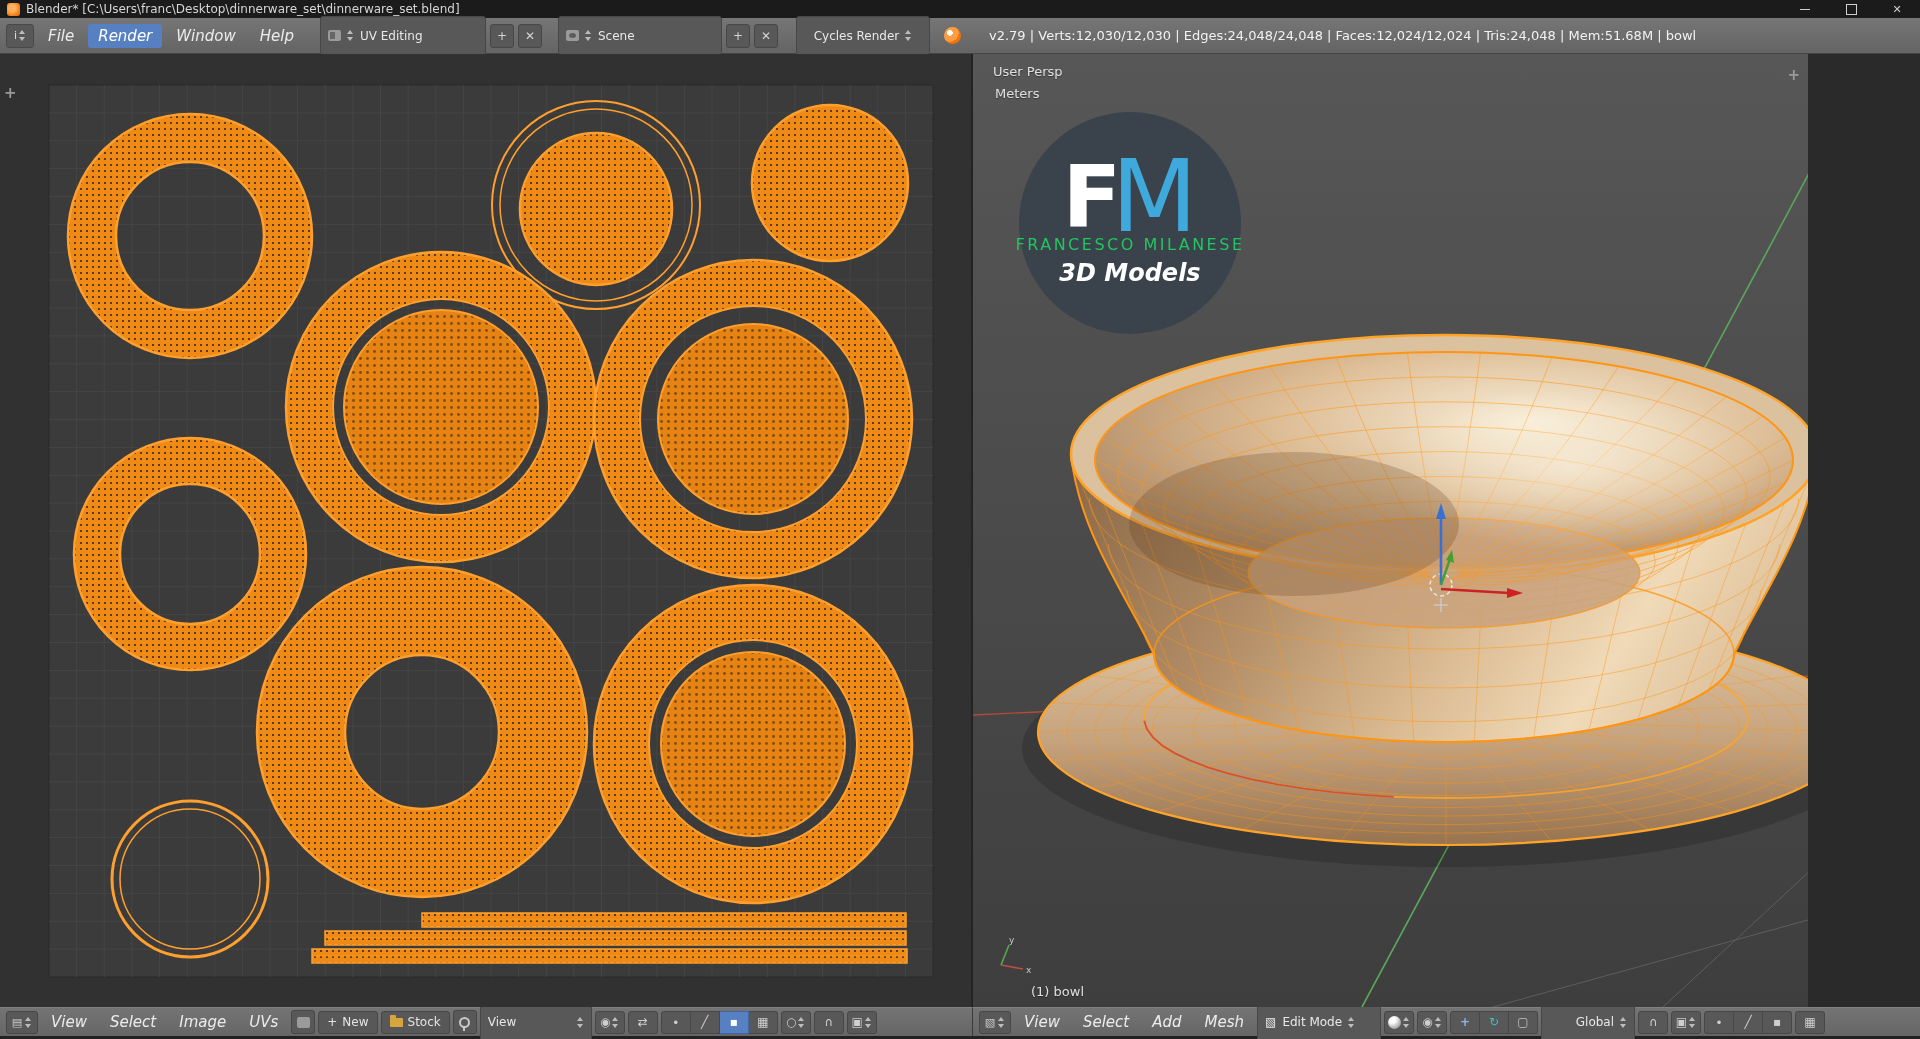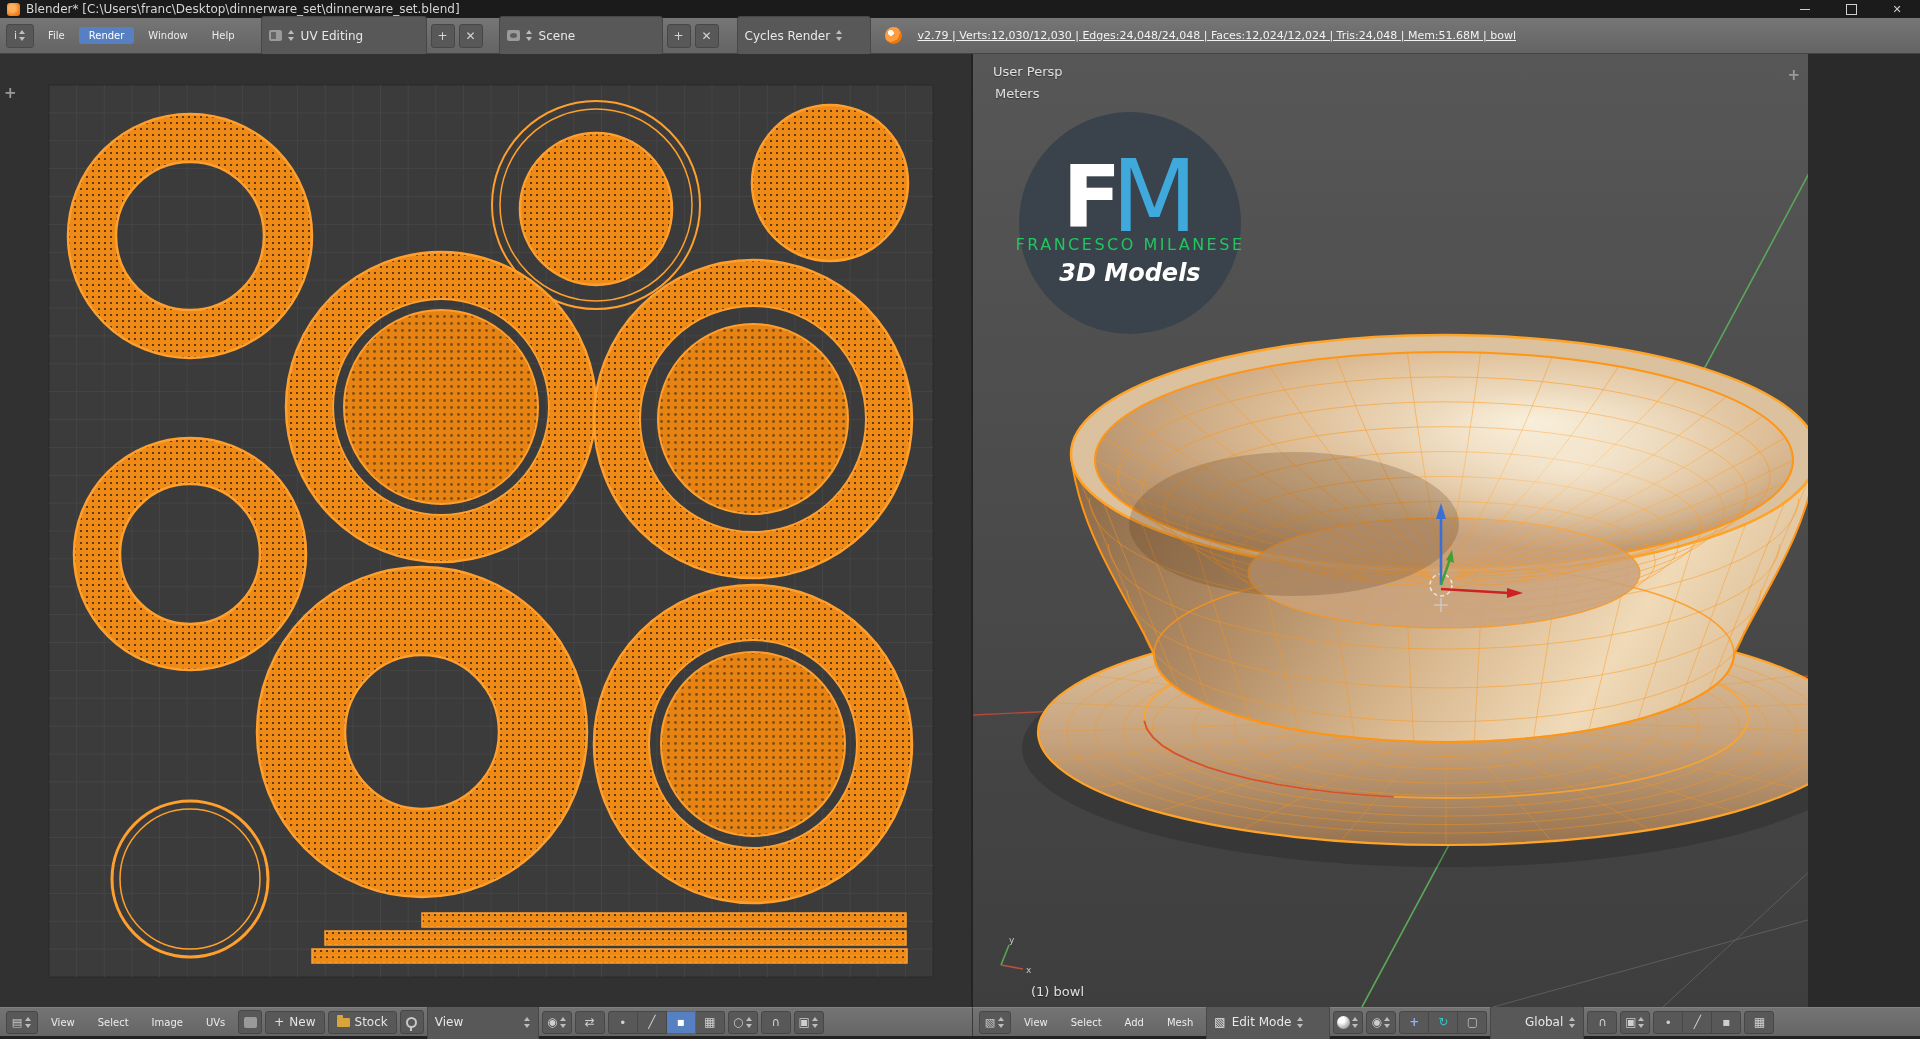--- a/index.html
+++ b/index.html
@@ -7,32 +7,32 @@
   
   .titlebar{height:18px;background:#1b1b1b;display:flex;align-items:center;color:#d6d6d6;font-size:12px;}
   .blender-app-icon{width:13px;height:13px;border-radius:3px;margin:0 6px 0 7px;background:radial-gradient(circle at 40% 40%,#ffb25e 0 30%,#f27b13 70%);}
   .tb-spacer{flex:1;}
   .wbtn{width:46px;height:22px;display:flex;align-items:center;justify-content:center;color:#cfcfcf;font-size:11px;}
   .min-glyph{width:10px;height:1px;background:#cfcfcf;display:inline-block;}
   .max-glyph{width:9px;height:9px;border:1px solid #cfcfcf;display:inline-block;}
   
   .infoheader{height:35px;background:linear-gradient(#767676,#646464);border-bottom:1px solid #444;display:flex;align-items:center;padding:0 6px;gap:4px;}
   .info-ic{width:26px;height:22px;background:#585858;border:1px solid #494949;border-radius:3px;color:#ddd;display:flex;align-items:center;justify-content:center;gap:2px;font-size:11px;}
-  .menu{padding:3px 10px;color:#ececec;font-size:10px;border-radius:3px;}
+  .menu{padding:3px 10px;color:#ececec;font-size:15px;border-radius:3px;font-style:italic;}
   .menu.active{background:#5680c2;color:#fff;}
   .combo{display:inline-flex;align-items:center;height:22px;background:#585858;border:1px solid #474747;border-radius:3px;color:#e8e8e8;font-size:12px;padding:8px 7px;gap:6px;}
   .sqbtn{width:22px;height:22px;background:#585858;border:1px solid #474747;border-radius:3px;color:#d5d5d5;display:inline-flex;align-items:center;justify-content:center;font-size:12px;}
   .spin{width:7px;height:13px;position:relative;display:inline-block;}
   .spin::before{content:"";position:absolute;top:1px;left:0;border-left:3.5px solid transparent;border-right:3.5px solid transparent;border-bottom:4.5px solid #bdbdbd;}
   .spin::after{content:"";position:absolute;bottom:1px;left:0;border-left:3.5px solid transparent;border-right:3.5px solid transparent;border-top:4.5px solid #bdbdbd;}
   .mini-ic{width:13px;height:11px;background:#9a9a9a;border-radius:2px;position:relative;display:inline-block;}
   .mini-ic.screen::after{content:"";position:absolute;left:2px;top:2px;width:5px;height:7px;background:#666;}
   .mini-ic.scene::after{content:"";position:absolute;left:3px;top:3px;width:7px;height:5px;background:#5d5d5d;border-radius:50%;}
   .blender-logo{width:17px;height:17px;border-radius:50%;background:radial-gradient(circle at 35% 35%,#fff 0 18%,#ff9c3f 19% 55%,#f07607 56%);margin-left:10px;}
-  .stats{color:#f2f2f2;font-size:11px;margin-left:12px;white-space:nowrap;text-decoration:underline;}
+  .stats{color:#f2f2f2;font-size:13px;margin-left:24px;white-space:nowrap;}
   
   .workspace{position:relative;height:953px;background:#2a2a2a;}
   .uv-area{position:absolute;left:0;top:0;width:971px;height:953px;background:#313131;border-right:2px solid #232323;}
   .uv-area svg,.v3d-area svg.scene{position:absolute;left:0;top:0;}
   .v3d-area{position:absolute;left:973px;top:0;width:835px;height:953px;background:linear-gradient(#575757,#3e3e3e);overflow:hidden;}
   .corner-plus{position:absolute;color:#9a9a9a;font-size:15px;font-weight:bold;}
   .ov-text{position:absolute;color:#e0e0e0;font-size:13px;text-shadow:0 1px 1px rgba(0,0,0,.4);}
   
   .fm-logo{position:absolute;left:46px;top:58px;width:222px;height:222px;border-radius:50%;background:rgba(56,66,74,.94);display:flex;flex-direction:column;align-items:center;justify-content:center;text-align:center;}
   .fm-mark{display:flex;align-items:flex-start;line-height:.85;}
@@ -101,21 +101,21 @@
   <span class="sqbtn">✕</span>
   <span style="width:8px"></span>
   <span class="combo" style="width:148px">
     <span class="mini-ic scene"></span>
     <span class="spin"></span>
     <span>Scene</span>
   </span>
   <span class="sqbtn">+</span>
   <span class="sqbtn">✕</span>
   <span style="width:10px"></span>
-  <span class="combo" style="width:118px;justify-content:flex-start">
+  <span class="combo" style="width:118px;justify-content:center">
     <span>Cycles Render</span>
     <span class="spin"></span>
   </span>
   <span class="blender-logo"></span>
   <span class="stats">v2.79 | Verts:12,030/12,030 | Edges:24,048/24,048 | Faces:12,024/12,024 | Tris:24,048 | Mem:51.68M | bowl</span>
 </div>
 
 <div class="workspace">
 
   <div class="uv-area">

